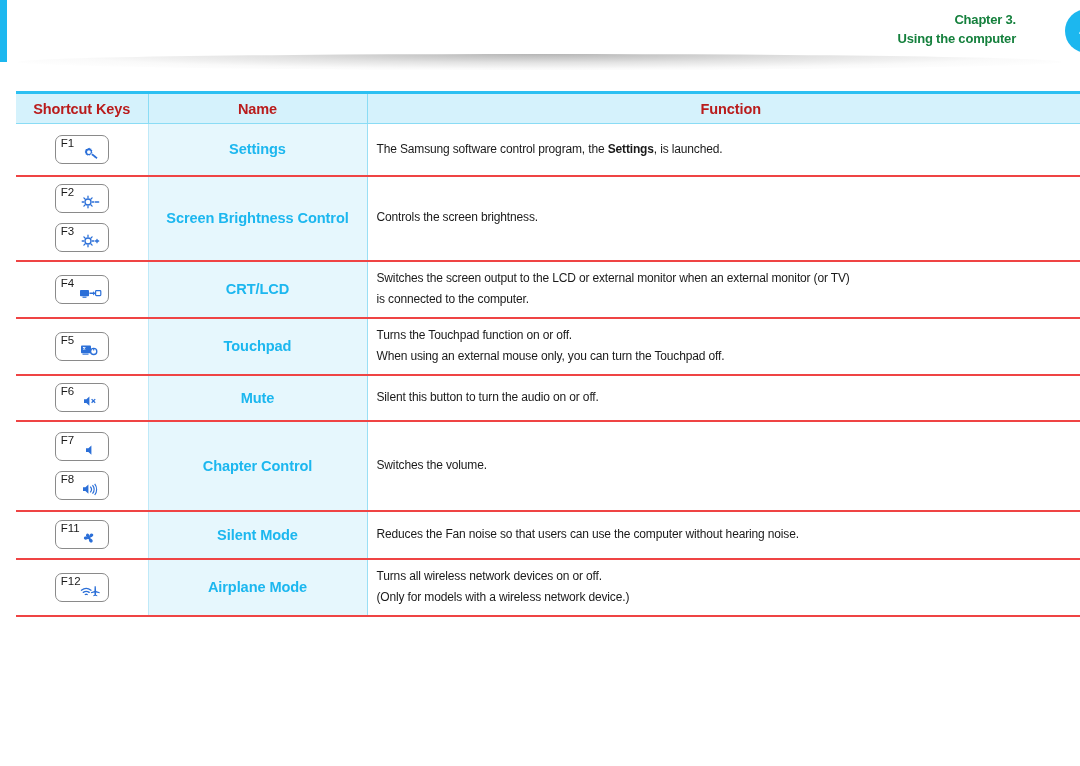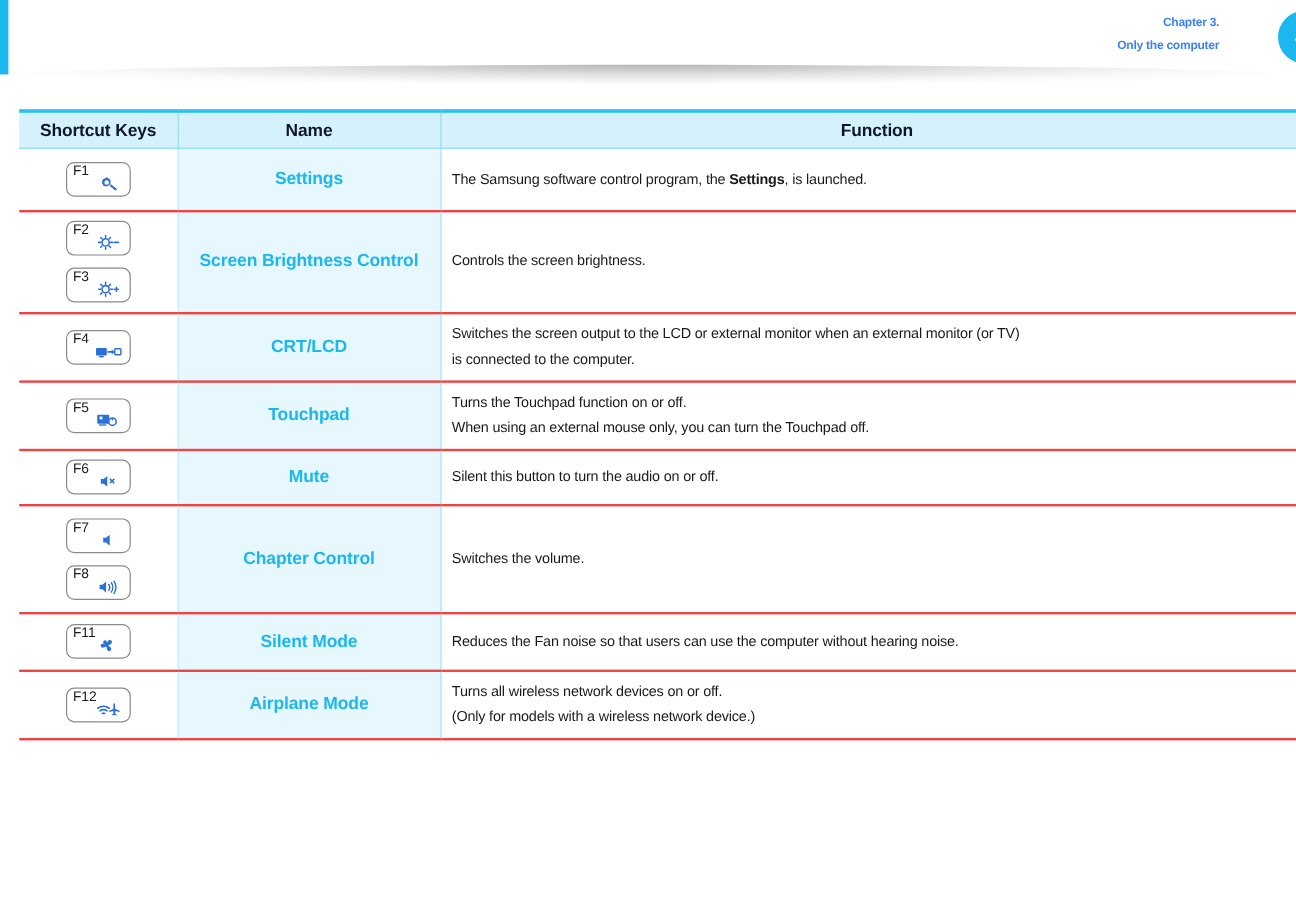--- a/index.html
+++ b/index.html
@@ -32,23 +32,23 @@
     line-height: 46px;
   }
   .header-chapter-block {
     position: absolute;
     right: 64px; top: 10px;
     text-align: right;
     line-height: 19px;
   }
   .header-chapter-line1,
   .header-chapter-line2 {
-    font-size: 10px;
+    font-size: 13px;
     font-weight: bold;
-    color: #3b82f6;
+    color: #15803d;
     letter-spacing: -0.2px;
     display: block;
   }
   .page-badge {
     position: absolute;
     left: 1065px; top: 9px;
     width: 44px; height: 44px;
     border-radius: 50%;
     background: #1cb7ef;
     color: #ffffff;
@@ -73,21 +73,21 @@
   
   .shortcut-table {
     position: absolute;
     left: 16px; top: 91px;
     width: 1046px;
     border-collapse: collapse;
     table-layout: fixed;
   }
   .shortcut-table tr.head-row th {
     background: #d5f2fc;
-    color: #0f172a;
+    color: #b91c1c;
     font-size: 14.5px;
     font-weight: bold;
     text-align: center;
     height: 31px;
     vertical-align: middle;
     border-top: 3px solid #2cc0f2;
     border-bottom: 1px solid #8adcf5;
     letter-spacing: -0.1px;
   }
   .shortcut-table th.col-keys  { width: 132px; border-right: 1px solid #8adcf5; }
@@ -168,21 +168,21 @@
   tr.r-silent td     { height: 48px; }
   tr.r-airplane td   { height: 52px; }
 </style>
 </head>
 <body>
 
 <div class="page-header">
   <div class="header-accent-bar"></div>
   <div class="header-chapter-block">
     <span class="header-chapter-line1">Chapter 3.</span>
-    <span class="header-chapter-line2">Only the computer</span>
+    <span class="header-chapter-line2">Using the computer</span>
   </div>
   <div class="page-badge">44</div>
   <div class="header-shadow"></div>
 </div>
 
 <table class="shortcut-table">
   <thead>
     <tr class="head-row">
       <th class="col-keys">Shortcut Keys</th>
       <th class="col-name">Name</th>

